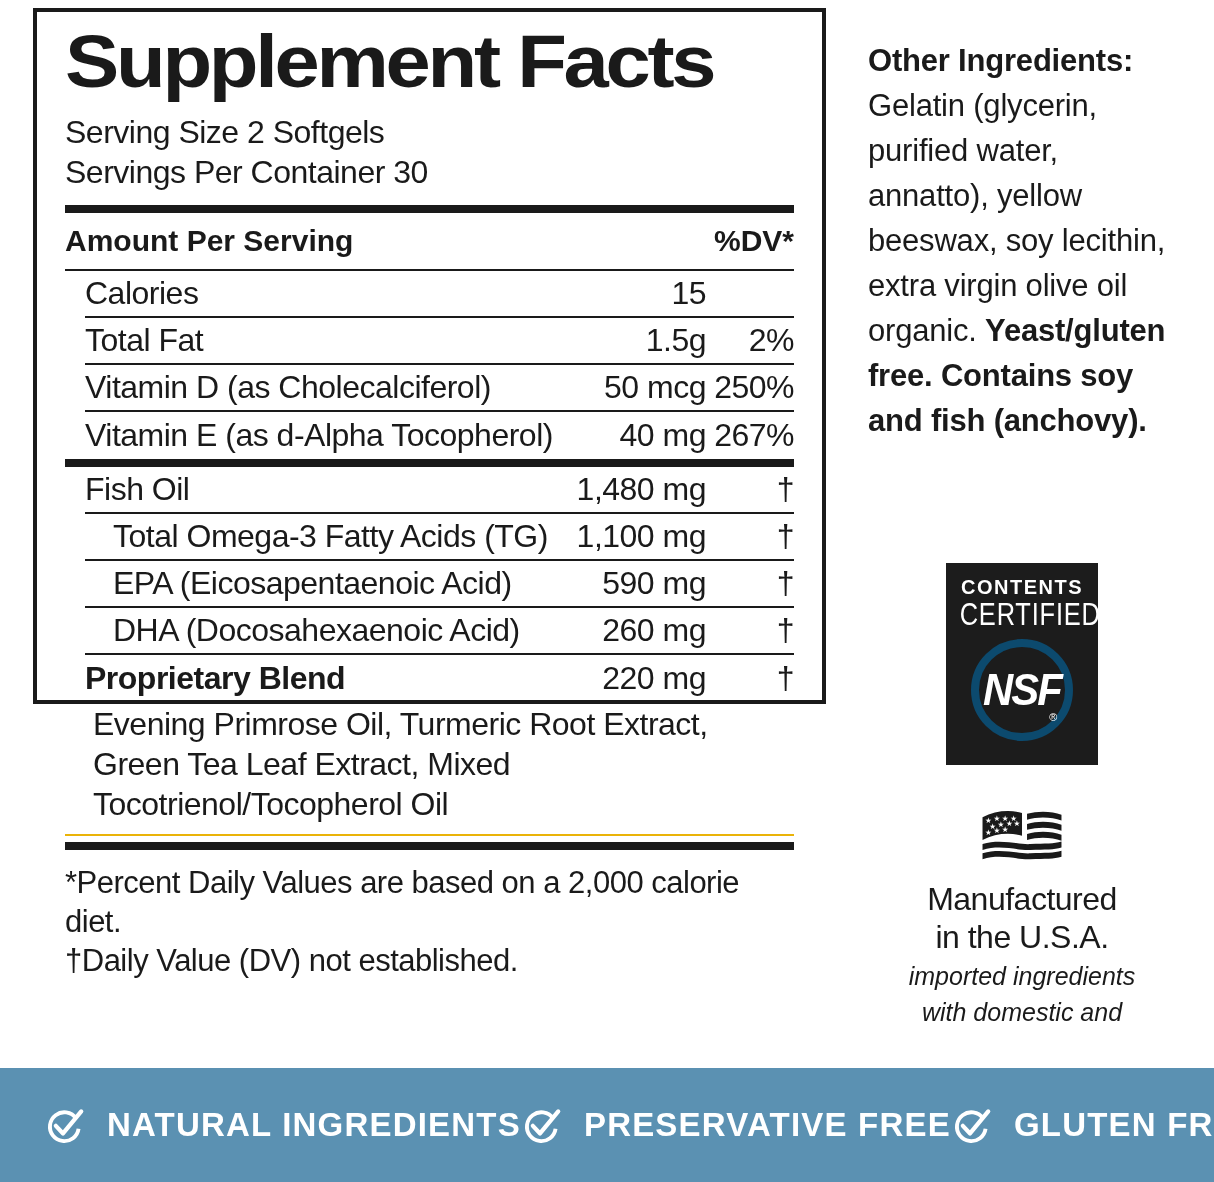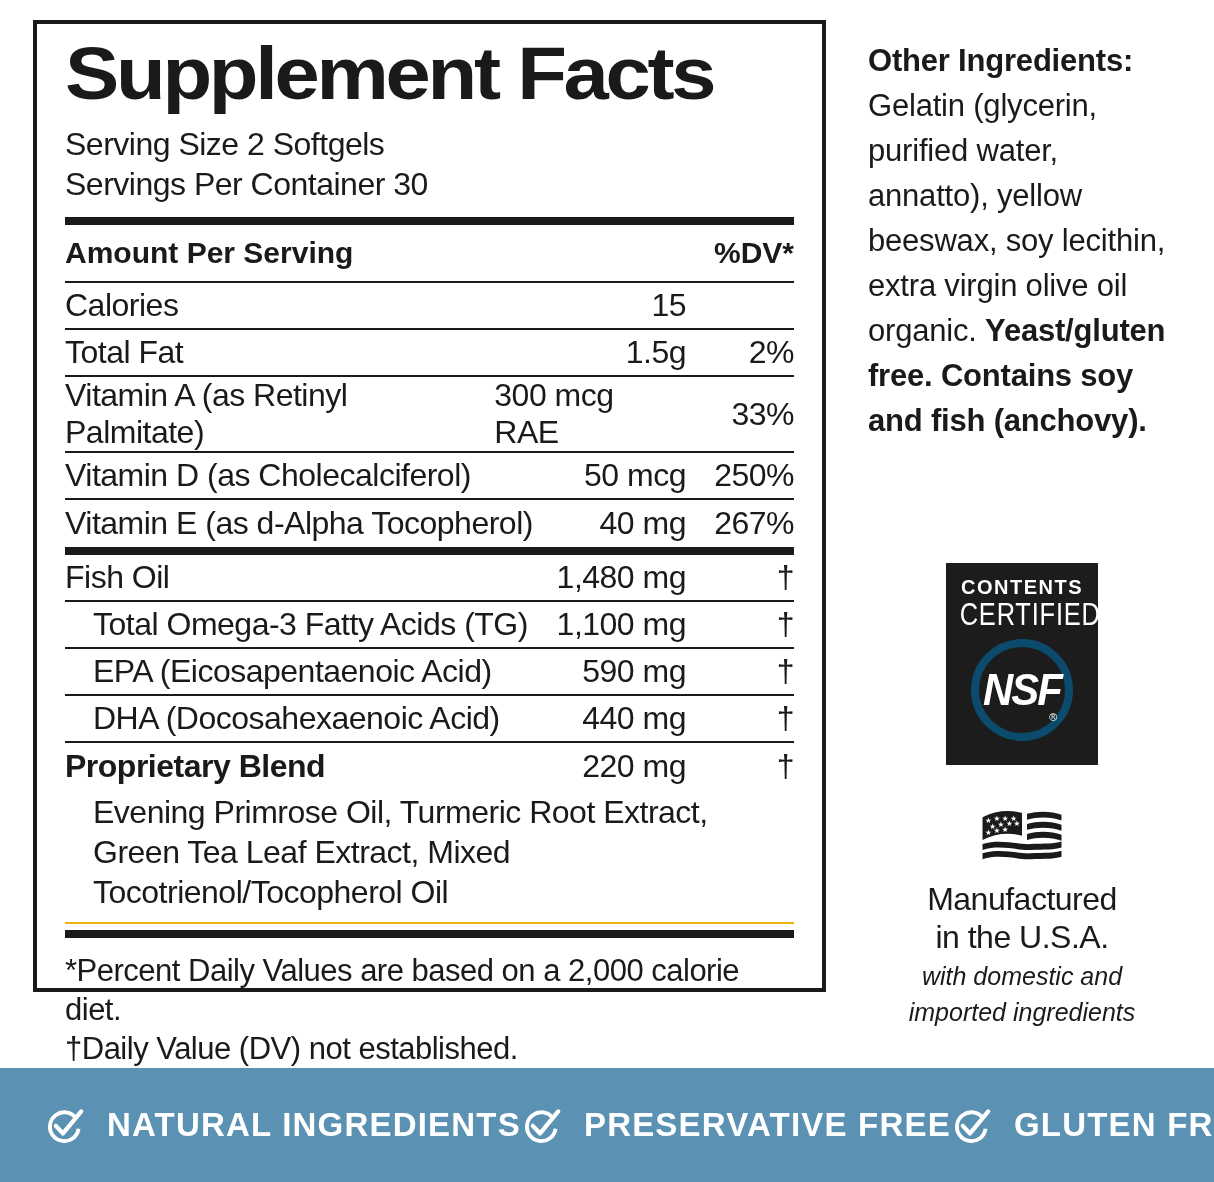--- a/index.html
+++ b/index.html
@@ -5,39 +5,39 @@
   * { margin:0; padding:0; box-sizing:border-box; }
   html,body { background:#ffffff; }
   body {
     width:1214px; height:1182px; position:relative;
     font-family:"Liberation Sans", sans-serif; color:#1a1a1a;
     overflow:hidden;
   }
 
   
   .facts-box {
-    position:absolute; left:33px; top:20px; width:793px; height:972px;
+    position:absolute; left:33px; top:8px; width:793px; height:696px;
     border:4px solid #1a1a1a; background:#fff; padding:8px 28px 0 28px;
   }
   .sf-title {
     font-size:74px; font-weight:bold; letter-spacing:-3px; white-space:nowrap;
     transform:scaleX(1.10); transform-origin:left center; line-height:84px;
   }
   .serving-line { font-size:32px; line-height:40px; letter-spacing:-0.5px; }
   .serving-block { margin-top:8px; }
   .bar-thick { height:8px; background:#1a1a1a; }
   .bar-top { margin-top:13px; }
   .hdr-row {
     display:flex; justify-content:space-between; align-items:baseline;
     font-weight:bold; font-size:30px; padding:11px 0 11px 0;
     border-bottom:2px solid #1a1a1a;
   }
   .row {
     display:flex; align-items:center; min-height:47px;
-    border-bottom:2px solid #1a1a1a; font-size:32px; letter-spacing:-0.5px;
+    border-bottom:2px solid #1a1a1a; font-size:32px; letter-spacing:-0.5px;margin-left:20px;
   }
   .row.no-border { border-bottom:none; }
   .row-main { flex:0 0 621px; display:flex; justify-content:space-between; align-items:center; }
   .row-dv { flex:1 1 auto; text-align:right; }
   .row-name.indent { padding-left:28px; }
   .row-name.bold { font-weight:bold; letter-spacing:-0.5px; }
   .blend-desc {
     font-size:32px; line-height:40px; letter-spacing:-0.5px;
     padding:2px 0 10px 28px; border-bottom:2px solid #eab308;
   }
@@ -112,27 +112,20 @@
   </div>
 
   <div class="row">
     <span class="row-main">
       <span class="row-name">Total Fat</span>
       <span class="row-amt">1.5g</span>
     </span>
     <span class="row-dv">2%</span>
   </div>
 
-  <div class="row">
-    <span class="row-main">
-      <span class="row-name">Vitamin A (as Retinyl Palmitate)</span>
-      <span class="row-amt">300 mcg RAE</span>
-    </span>
-    <span class="row-dv">33%</span>
-  </div>
 
   <div class="row">
     <span class="row-main">
       <span class="row-name">Vitamin D (as Cholecalciferol)</span>
       <span class="row-amt">50 mcg</span>
     </span>
     <span class="row-dv">250%</span>
   </div>
 
   <div class="row no-border">
@@ -165,21 +158,21 @@
     <span class="row-main">
       <span class="row-name indent">EPA (Eicosapentaenoic Acid)</span>
       <span class="row-amt">590 mg</span>
     </span>
     <span class="row-dv">†</span>
   </div>
 
   <div class="row">
     <span class="row-main">
       <span class="row-name indent">DHA (Docosahexaenoic Acid)</span>
-      <span class="row-amt">440 mg</span>
+      <span class="row-amt">260 mg</span>
     </span>
     <span class="row-dv">†</span>
   </div>
 
   <div class="row no-border">
     <span class="row-main">
       <span class="row-name bold">Proprietary Blend</span>
       <span class="row-amt">220 mg</span>
     </span>
     <span class="row-dv">†</span>
@@ -229,22 +222,22 @@
           <text x="35" y="24">★</text>
           <text x="44" y="24">★</text>
         <text x="10" y="34">★</text>
           <text x="20" y="32">★</text>
           <text x="30" y="31">★</text>
       </g>
     </svg>
   </div>
   <div class="made-1">Manufactured</div>
   <div class="made-2">in the U.S.A.</div>
+  <div class="made-sub">imported ingredients</div>
   <div class="made-sub">with domestic and</div>
-  <div class="made-sub">imported ingredients</div>
 </div>
 
 <div class="banner">
   <div class="banner-badge">
     <svg class="check-icon" viewBox="0 0 52 52" aria-hidden="true">
       <circle cx="24" cy="28" r="17" fill="none" stroke="#ffffff" stroke-width="4.6" stroke-dasharray="94 12.8" transform="rotate(8 24 28)"></circle>
       <path d="M14,27 L22.5,36 L44,10" fill="none" stroke="#ffffff" stroke-width="5" stroke-linecap="round" stroke-linejoin="round"></path>
     </svg>
     <span>NATURAL INGREDIENTS</span>
   </div>

